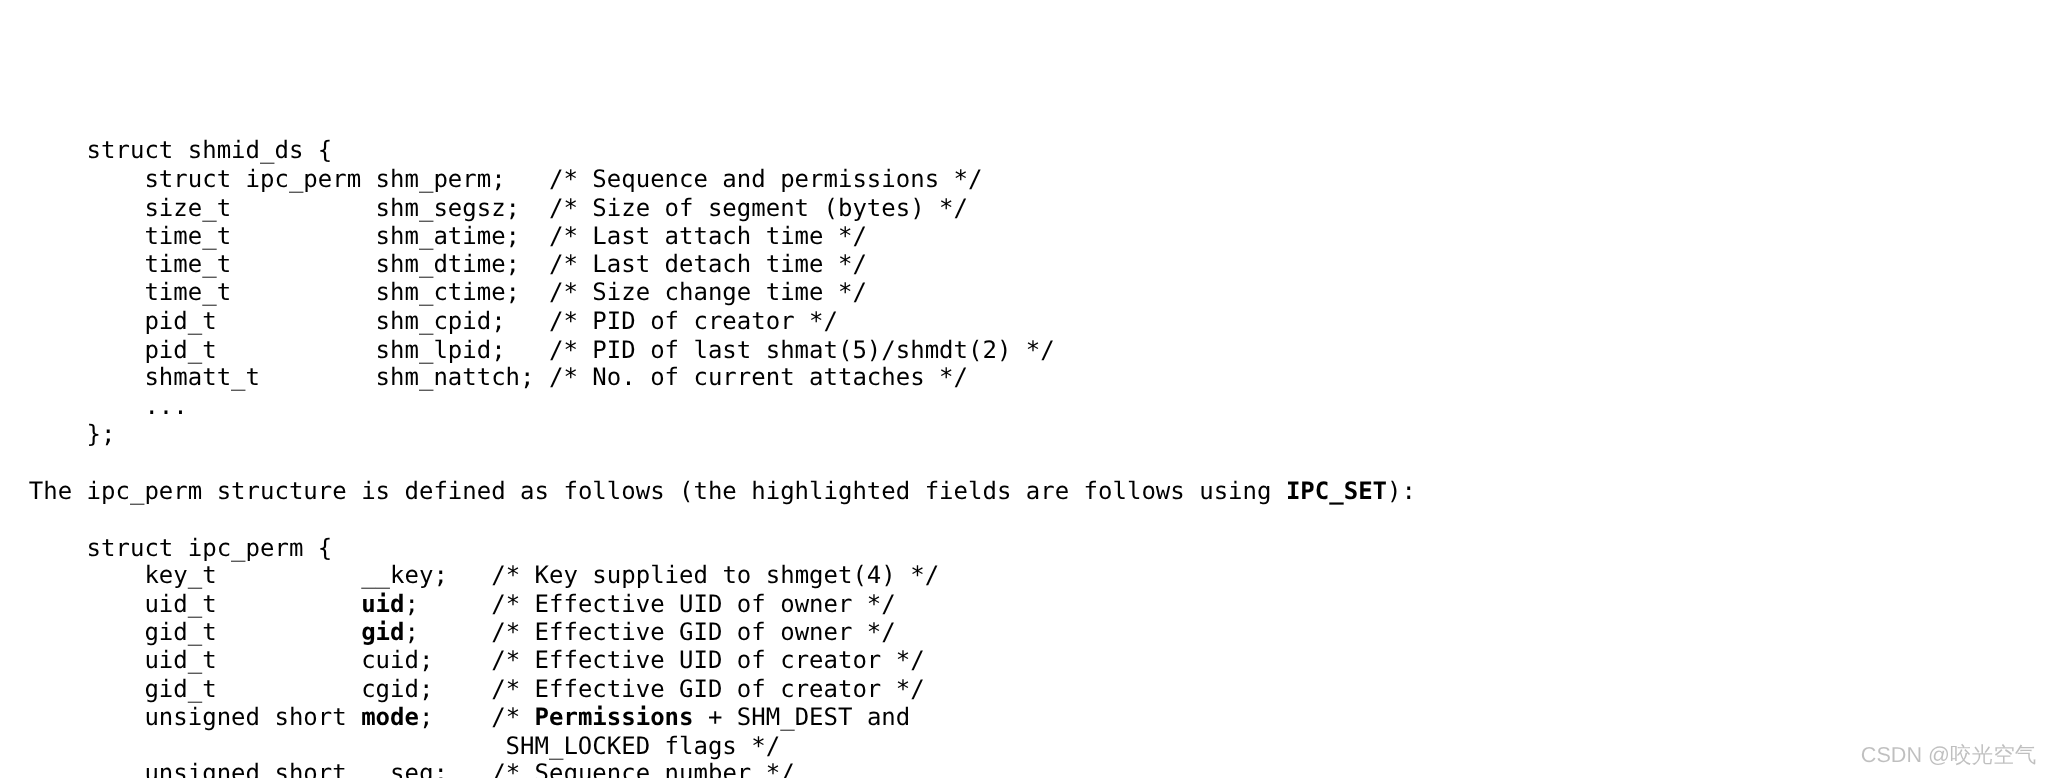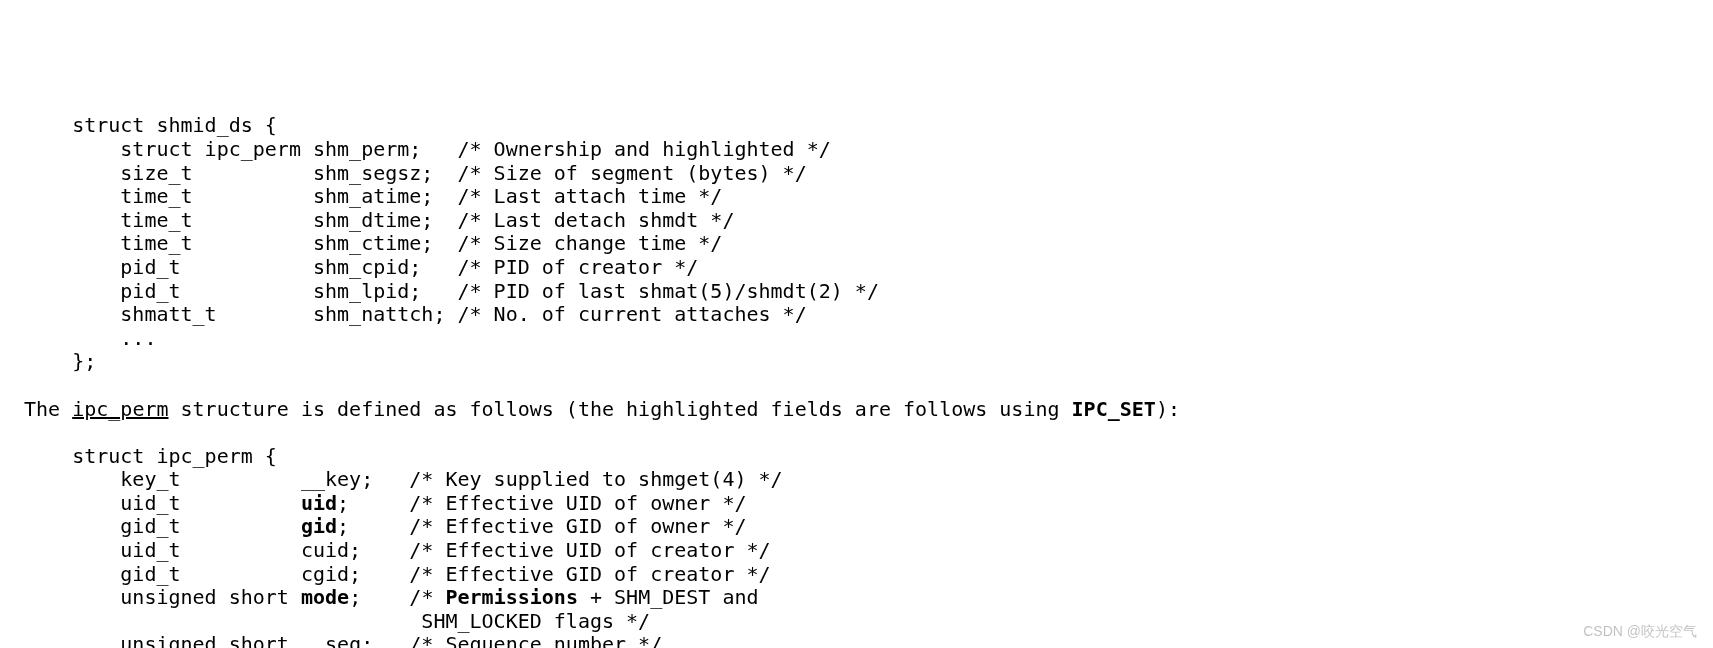--- a/index.html
+++ b/index.html
@@ -6,41 +6,41 @@
     background: #fff;
     font-family: "DejaVu Sans Mono", "Liberation Mono", Consolas, monospace;
     font-size: 20px;
     line-height: 1.18;
     color: #000;
     margin: 0;
     padding: 20px 24px 40px 24px;
     white-space: pre;
   }
   .bold { font-weight: bold; }
-  .uline { text-decoration: underline; }
+  .uline { }
   .watermark {
     position: fixed;
     right: 16px;
     bottom: 8px;
     font-family: sans-serif;
-    font-size: 14px;
+    font-size: 18px;
     color: rgba(0,0,0,0.25);
     white-space: nowrap;
   }
 </style>
 </head>
 <body>
 
 
 
 <div><span>    struct shmid_ds {</span>
-<span><span>        struct ipc_perm </span><span>shm_perm;   </span><span>/* Ownership and highlighted */</span></span>
+<span><span>        struct ipc_perm </span><span>shm_perm;   </span><span>/* Sequence and permissions */</span></span>
 <span><span>        size_t          </span><span>shm_segsz;  </span><span>/* Size of segment (bytes) */</span></span>
 <span><span>        time_t          </span><span>shm_atime;  </span><span>/* Last attach time */</span></span>
-<span><span>        time_t          </span><span>shm_dtime;  </span><span>/* Last detach shmdt */</span></span>
+<span><span>        time_t          </span><span>shm_dtime;  </span><span>/* Last detach time */</span></span>
 <span><span>        time_t          </span><span>shm_ctime;  </span><span>/* Size change time */</span></span>
 <span><span>        pid_t           </span><span>shm_cpid;   </span><span>/* PID of creator */</span></span>
 <span><span>        pid_t           </span><span>shm_lpid;   </span><span>/* PID of last shmat(5)/shmdt(2) */</span></span>
 <span><span>        shmatt_t        </span><span>shm_nattch; </span><span>/* No. of current attaches */</span></span>
 <span>        ...</span>
 <span>    };</span></div>
 <div><span>The </span><span class="uline">ipc_perm</span><span> structure is defined as follows (the highlighted fields are follows using </span><span class="bold">IPC_SET</span><span>):</span></div>
 <div><span>    struct ipc_perm {</span>
 <span><span>        key_t          </span><span>__key;   </span><span>/* Key supplied to shmget(4) */</span></span>
 <span><span>        uid_t          </span><span class="bold">uid</span><span>;     </span><span>/* Effective UID of owner */</span></span>

